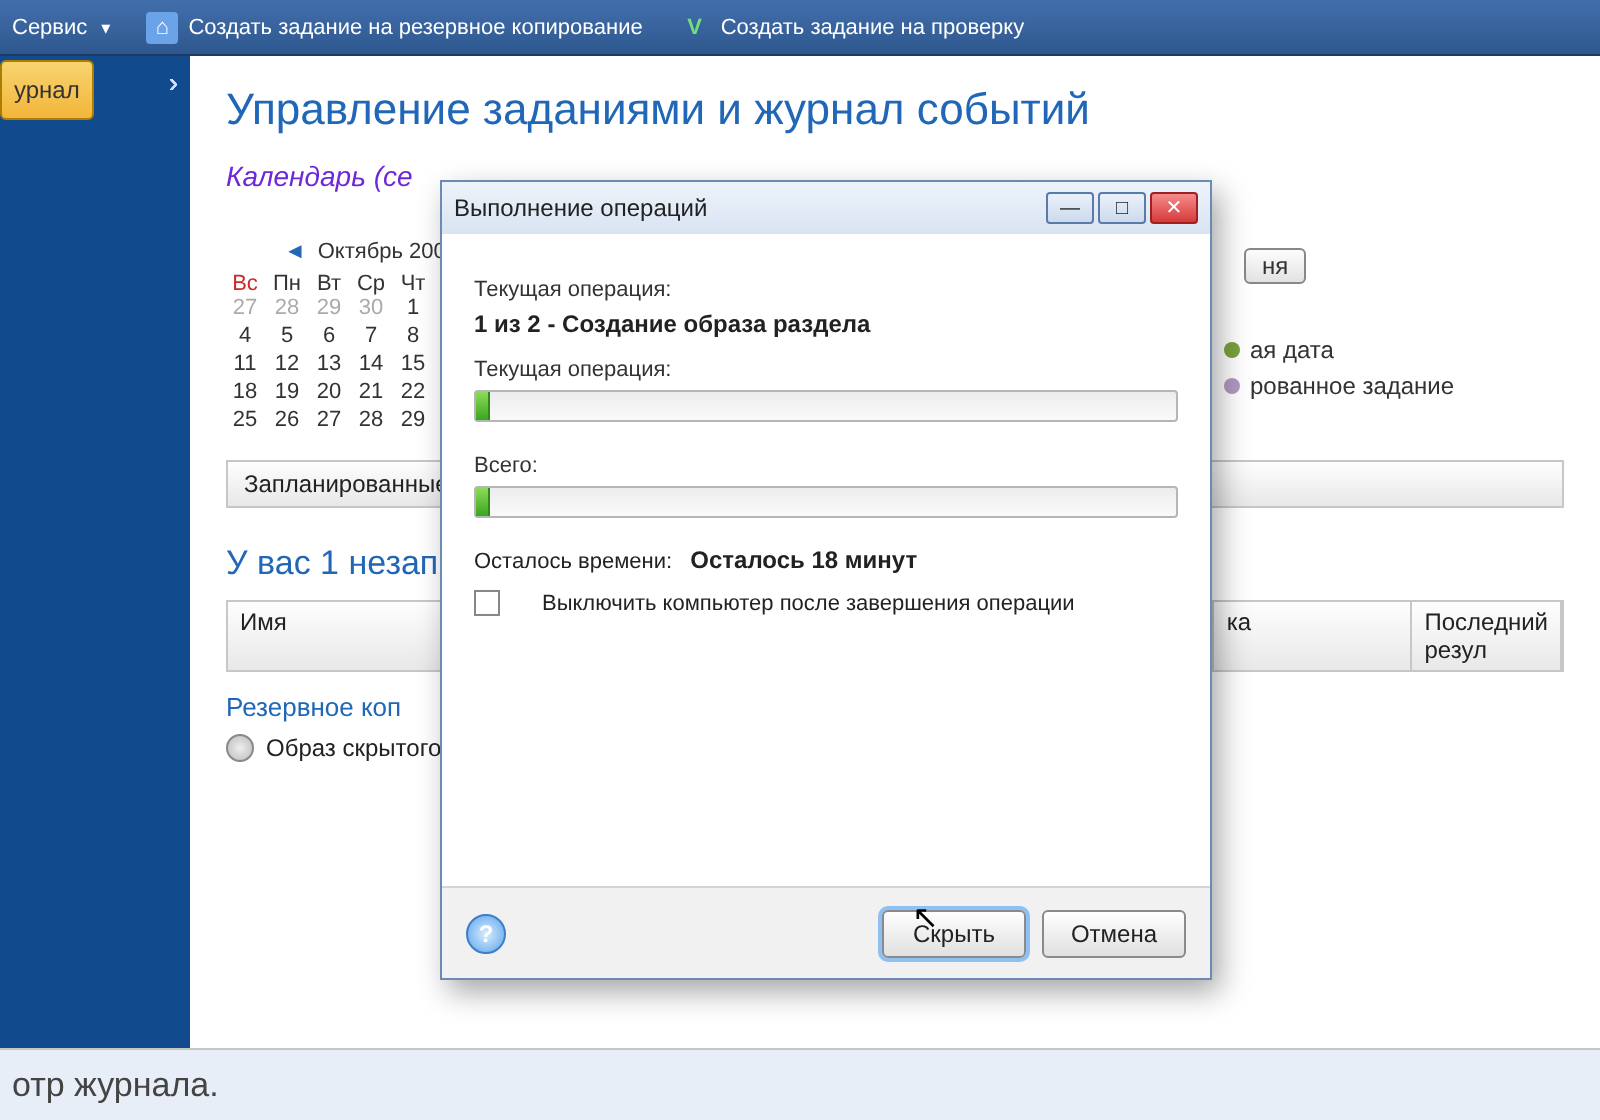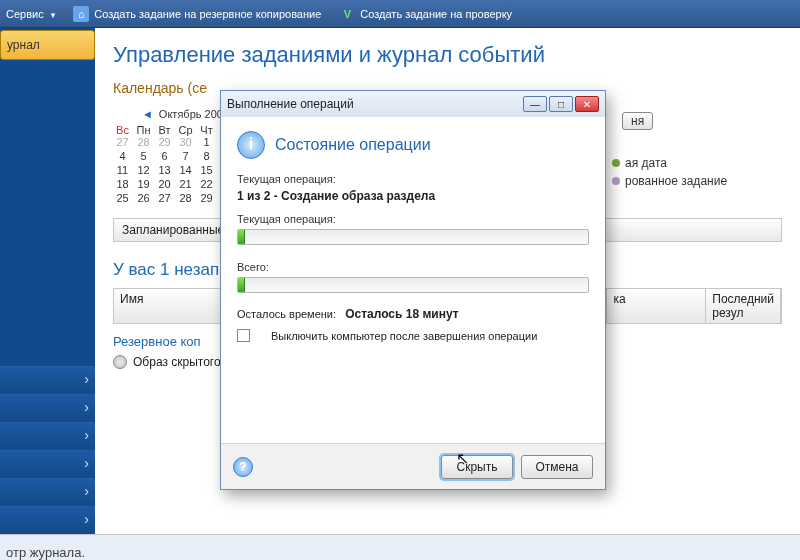--- a/index.html
+++ b/index.html
@@ -26,28 +26,28 @@
     border-bottom: 1px solid #1b3a61;
   }
   .toolbar-item { display: flex; align-items: center; gap: 5px; cursor: pointer; }
   .toolbar-item .drop::after { content: "▾"; font-size: 9px; margin-left: 2px; }
   .tb-icon { width: 16px; height: 16px; display: inline-flex; align-items:center; justify-content:center; font-weight:bold; }
   .tb-house { color:#fff; background:#6aa3e7; border-radius:2px; text-align:center; line-height:16px;}
   .tb-v { color:#6fe07a; font-weight:bold;}
 
   
   .main { display:flex; height: calc(100% - 28px - 26px); }
-  .sidebar { width: 95px; background:#114a8d; display:flex; flex-direction:column; }
+  .sidebar { width: 95px; background:#114a8d; display:flex; flex-direction:row; }
   .sidebar .nav-top { background: linear-gradient(#f8d46f,#f3b53a); border:1px solid #ad7d00; height:30px; display:flex; align-items:center; padding:0 6px; color:#333; font-size:12px; border-radius:3px; margin:2px 0 8px 0;}
   .sidebar .spacer { flex:1; }
   .sidebar .rail-item { height:28px; border-top:1px solid #2a61a6; background:linear-gradient(#1c5aa3,#134a88); position:relative;}
   .sidebar .rail-item::after{ content:"›"; position:absolute; right:6px; top:4px; color:#cfe2fb; font-size:14px;}
   .content { flex:1; background:#fff; padding:14px 18px; overflow:hidden; position:relative; }
   .page-title { font-size:22px; color:#2067b7; font-weight: normal; margin-bottom:12px;}
-  .cal-title { font-size:14px; color:#a16207; margin-bottom:12px;}
+  .cal-title { font-size:14px; color:#6d28d9; margin-bottom:24px;font-style:italic;}
   .right-card{ background:#fff; position:relative;}
 
   .cal-wrap { display:flex; gap:30px; }
   .calendar { width: 145px; font-size:11px; color:#333;}
   .cal-hdr{ display:flex; align-items:center; justify-content:center; gap:6px; margin-bottom:4px;}
   .cal-hdr .nav{ cursor:pointer; color:#2067b7; font-weight:bold;}
   .cal-grid { display:grid; grid-template-columns: repeat(7, 1fr); text-align:center; gap:2px;}
   .cal-dow { color:#333;}
   .cal-dow.sun{ color:#cc2a2a;}
   .cal-prev { color:#aaa;}
@@ -60,21 +60,21 @@
   .section-bar { margin-top:14px; border:1px solid #c7c7c7; background:linear-gradient(#fefefe,#e8e8e8); padding:4px 8px; font-size:12px;}
   .section-note { margin-top:18px; color:#2067b7; font-size:17px;}
   .table-hdr { margin-top:8px; border:1px solid #c7c7c7; background:linear-gradient(#fefefe,#e8e8e8); display:flex; font-size:12px;}
   .table-hdr div{ padding:3px 6px; border-right:1px solid #c7c7c7;}
   .th-name{width:500px;} .th-ka{width:100px;} .th-res{flex:1;}
   .subsec { margin-top:10px; color:#2067b7; font-size:13px;}
   .row-item{ display:flex; align-items:center; gap:6px; margin-top:6px; font-size:12px;}
   .disk-icon{ width:14px;height:14px;border:1px solid #888;border-radius:50%; background:radial-gradient(#eee,#bbb);}
 
   
-  .status-bar { position:absolute; bottom:0; left:0; right:0; height:26px; background:#e8eef7; border-top:1px solid #c7c7c7; font-size:13px; color:#444; display:flex; align-items:flex-end; padding:0 6px;}
+  .status-bar { position:absolute; bottom:0; left:0; right:0; height:36px; background:#e8eef7; border-top:1px solid #c7c7c7; font-size:17px; color:#444; display:flex; align-items:center; padding:0 6px;}
 
   
   .dialog {
     position:absolute; left:220px; top:90px; width:386px; height:400px;
     background:#f4f4f4; border:1px solid #6b8bb3; box-shadow: 4px 6px 14px rgba(0,0,0,.35);
   }
   .dlg-titlebar{ height:26px; background:linear-gradient(#eef3fa,#d8e4f2); display:flex; align-items:center; padding:0 6px; font-size:12px;}
   .dlg-titlebar .title{ flex:1;}
   .win-btns{ display:flex; gap:2px;}
   .win-btn{ width:24px;height:16px;border:1px solid #5a7aaa;border-radius:2px;display:flex;align-items:center;justify-content:center;font-size:10px;background:linear-gradient(#eaf1fb,#cddaec);cursor:pointer;}
@@ -220,24 +220,20 @@
 <div class="dialog">
   <div class="dlg-titlebar">
     <span class="title">Выполнение операций</span>
     <div class="win-btns">
       <div class="win-btn">—</div>
       <div class="win-btn">□</div>
       <div class="win-btn close">✕</div>
     </div>
   </div>
   <div class="dlg-body">
-    <div class="dlg-head">
-      <div class="info-icon"></div>
-      <h3>Состояние операции</h3>
-    </div>
     <div class="lab">Текущая операция:</div>
     <div class="cur-op">1 из 2 - Создание образа раздела</div>
 
     <div class="lab">Текущая операция:</div>
     <div class="prog-outer">
         <div class="prog-inner"></div>
       </div>
 
     <div class="lab" style="margin-top:16px;">Всего:</div>
     <div class="prog-outer">

